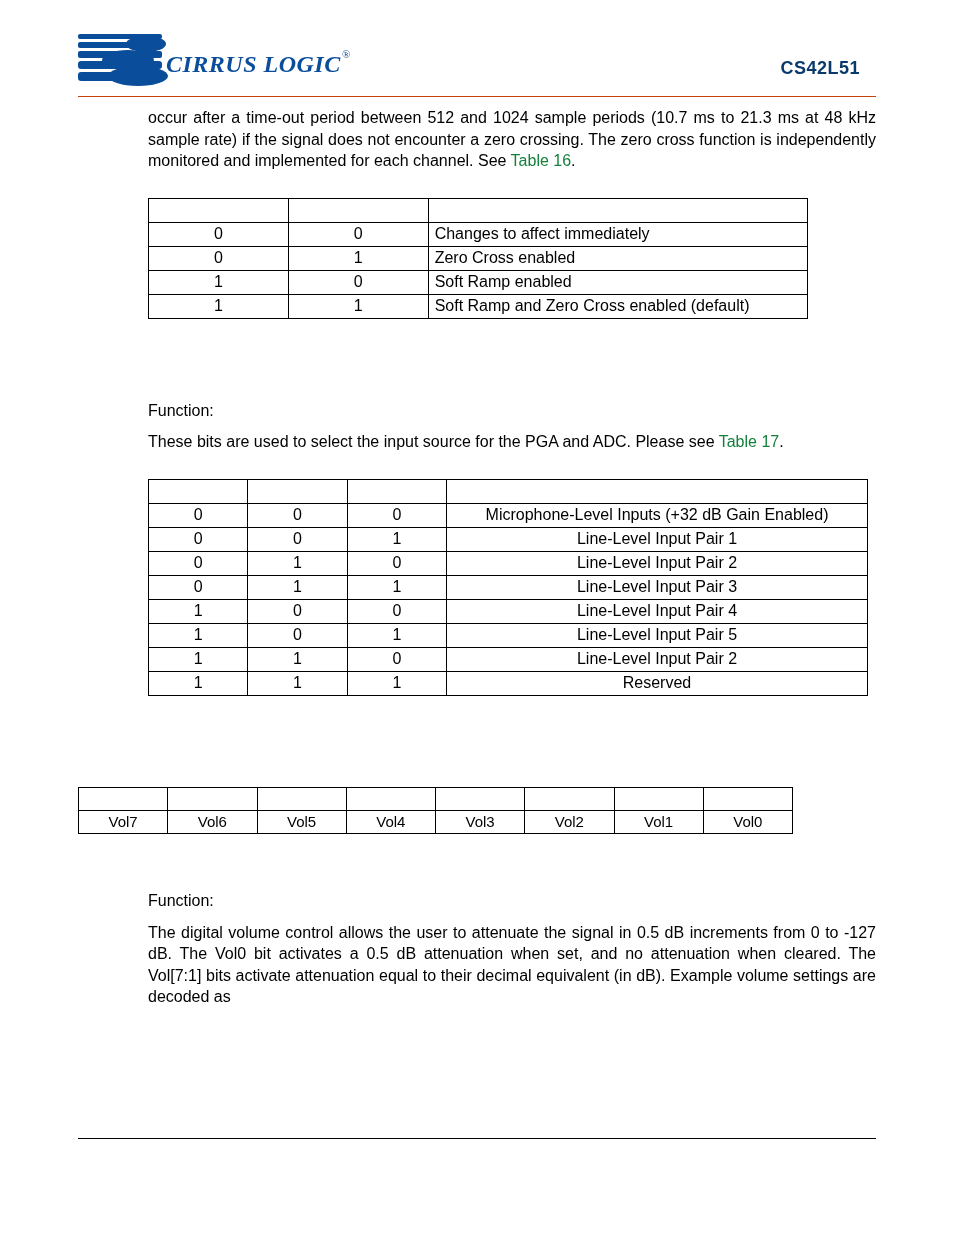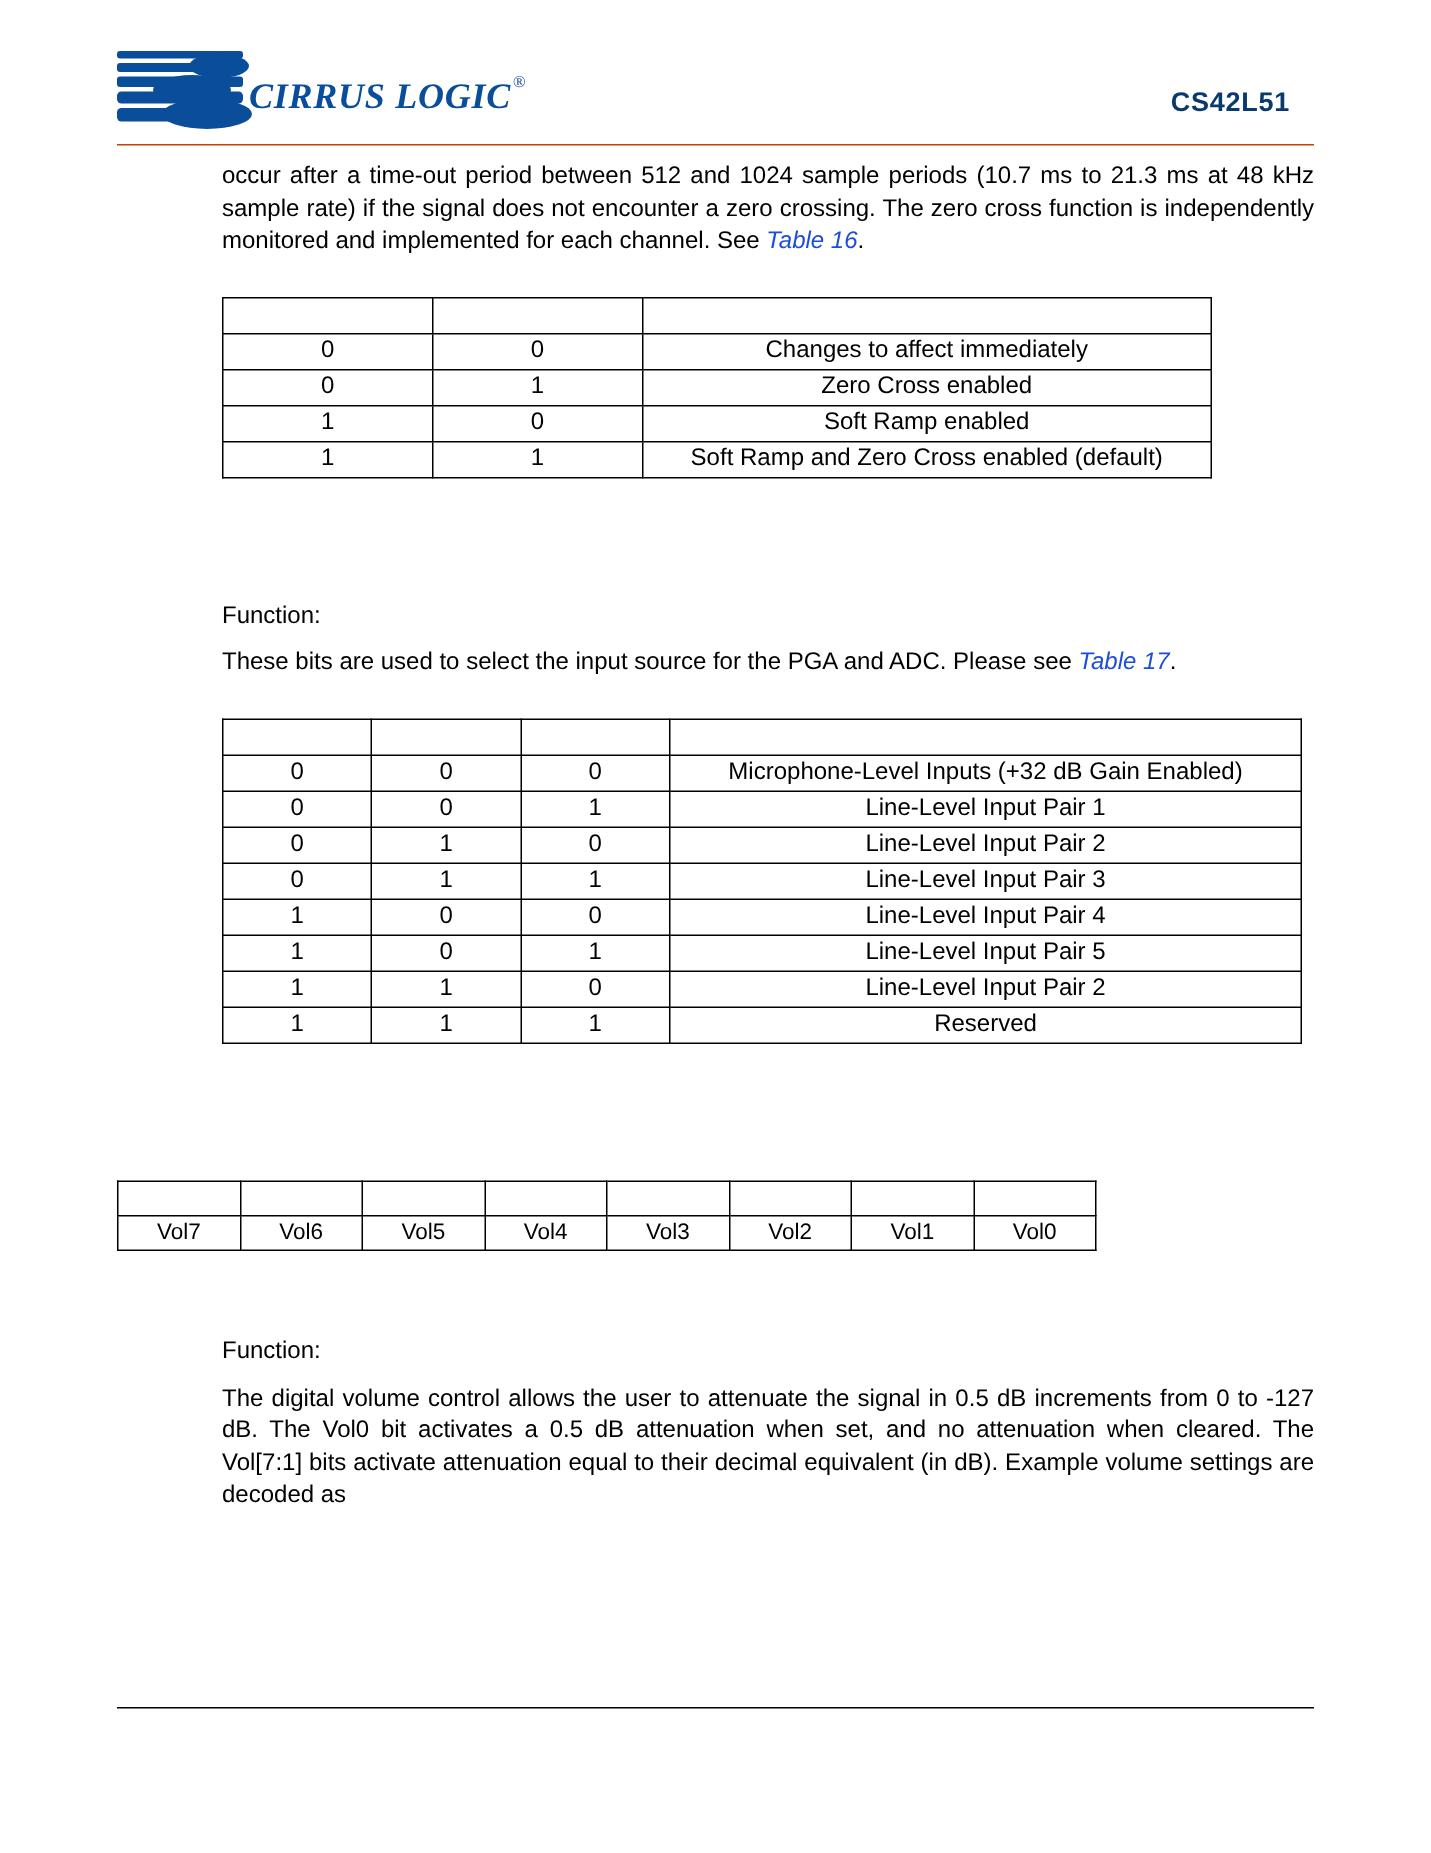--- a/index.html
+++ b/index.html
@@ -40,40 +40,40 @@
   }
   .body-block {
     font-family: Arial, Helvetica, sans-serif;
     font-size: 16px;
     line-height: 1.35;
     margin-left: 70px;
     margin-right: 0;
     text-align: justify;
   }
   .body-block p { margin: 0 0 10px 0; }
-  .link { color: #1d4ed8; font-style: italic; }
+  .link { color: #15803d; }
   table.tbl {
     border-collapse: collapse;
     margin: 26px 0 8px 70px;
     font-size: 16px;
   }
   table.tbl th, table.tbl td {
     border: 1px solid #000;
     padding: 1px 6px;
     height: 21px;
   }
   table.tbl th {
     font-family: Arial, Helvetica, sans-serif;
     font-weight: 700;
     text-align: center;
     color: #fff;
     font-size: 14px;
   }
   table.tbl td { text-align: center; }
-  table.tbl td.left { text-align: center; }
+  table.tbl td.left { text-align: left; }
   .table-caption {
     font-family: Arial, Helvetica, sans-serif;
     font-weight: 700;
     font-size: 13px;
     text-align: center;
   }
   .section-heading {
     font-family: Arial, Helvetica, sans-serif;
     font-weight: 700;
     font-style: italic;
@@ -81,21 +81,21 @@
     color: #fff;
     margin: 28px 0 10px 10px;
   }
   .see-line {
     font-family: Arial, Helvetica, sans-serif;
     font-size: 16px;
     margin: 22px 0 20px 70px;
   }
   table.bitrow {
     border-collapse: collapse;
-    width: 653px;
+    width: 715px;
     margin: 18px 0 0 0;
     font-size: 15px;
     font-family: Arial, Helvetica, sans-serif;
   }
   table.bitrow th {
     border: 1px solid #000;
     padding: 2px 0;
     text-align: center;
     font-weight: 400;
     color: #fff;

